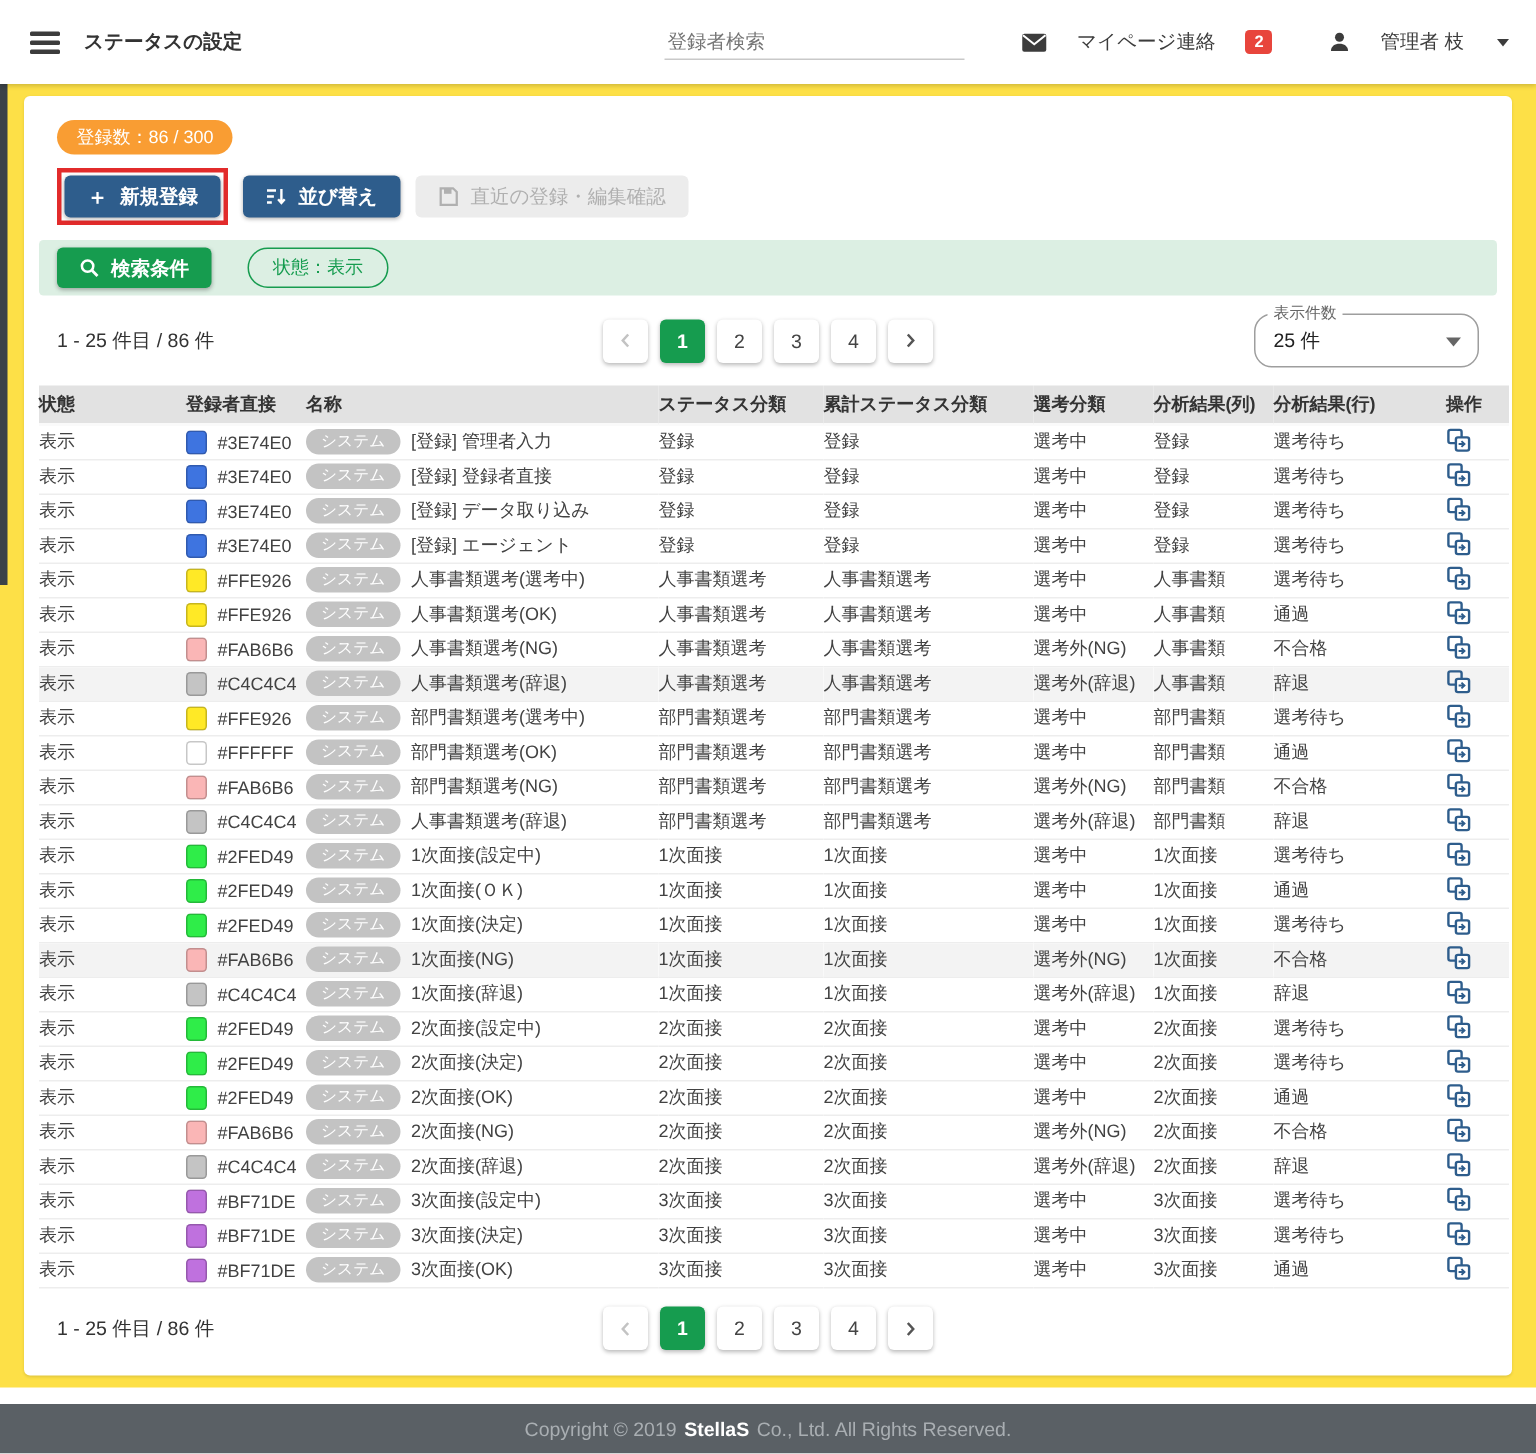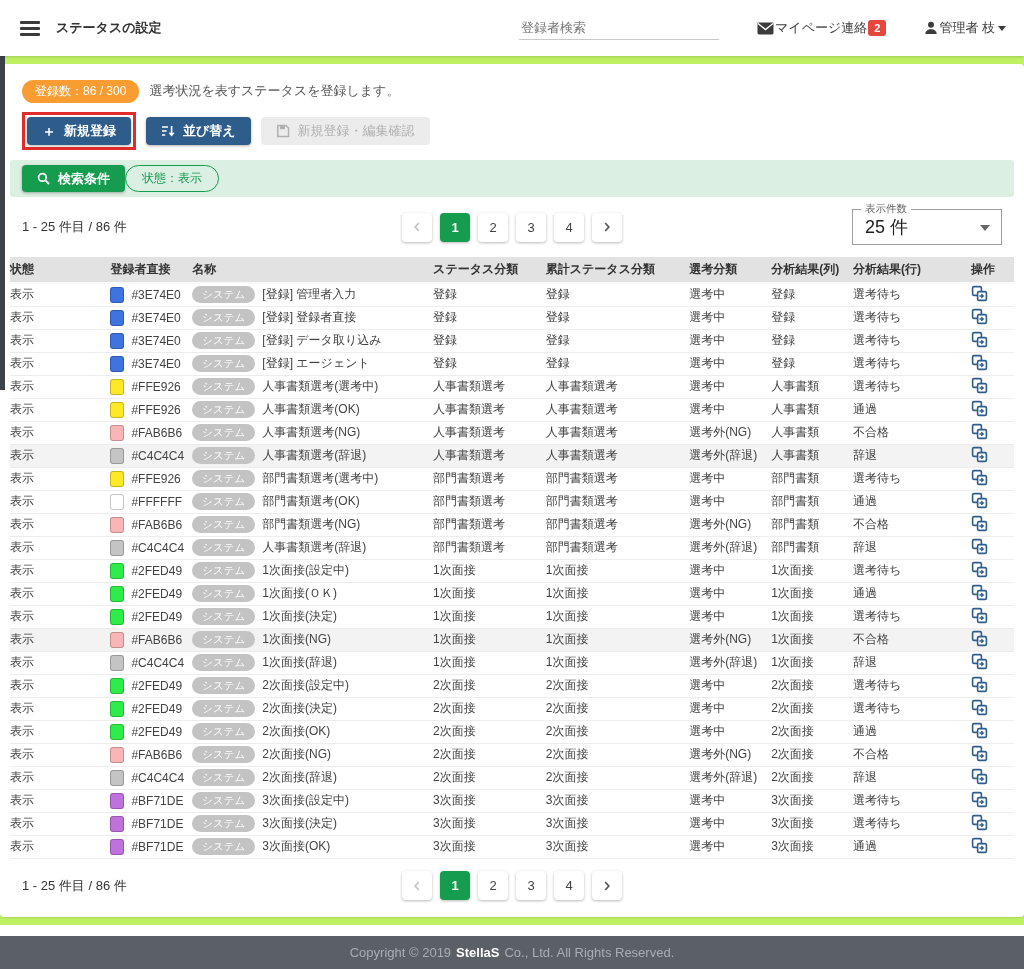--- a/index.html
+++ b/index.html
@@ -18,68 +18,68 @@
   }
   .nav-left { display:flex; align-items:center; gap:16px;font-weight:bold; }
   .hamburger { width:20px; height:15px; border:none; background:none; cursor:pointer;
     display:flex; flex-direction:column; justify-content:space-between; padding:0; }
   .hamburger span { display:block; height:3px; background:#3c3c3c; border-radius:1px; }
   .nav-title { font-size:13px; color:#333; }
   .nav-right { display:flex; align-items:center; gap:38px; }
   .nav-search { width:200px; border:none; border-bottom:1px solid #c9c9c9; font-size:13px;
     padding:4px 2px; outline:none; color:#333; background:transparent; }
   .nav-search::placeholder { color:#757575; }
-  .nav-link { display:flex; align-items:center; gap:1px; font-size:13px; color:#3c3c3c;
+  .nav-link { display:flex; align-items:center; gap:20px; font-size:13px; color:#3c3c3c;
     text-decoration:none; cursor:pointer; }
   .mail-badge { background:#E8453C; color:#fff; font-size:11px; font-weight:bold;
     border-radius:3px; padding:1px 6px; line-height:14px; }
   .caret-down { width:0; height:0; border-left:4px solid transparent; border-right:4px solid transparent;
     border-top:5px solid #3c3c3c; display:inline-block; margin-left:2px; }
   
   .drawer-sliver { position:absolute; left:0; top:56px; width:5px; height:334px;
     background:#3B4248; z-index:6; }
   
-  .main-bg { background:#bef264; padding:8px 0; flex:0 0 auto; }
+  .main-bg { background:#fde047; padding:8px 16px; flex:0 0 auto; }
   .card { background:#fff; border-radius:4px; box-shadow:0 1px 2px rgba(0,0,0,.12);
     padding:16px 10px 14px; }
   .inset { margin-left:12px; margin-right:12px; }
   .intro-row { display:flex; align-items:center; gap:10px; height:22px; }
   .count-badge { background:#F99D33; color:#fff; font-size:12px; padding:3px 13px;
     border-radius:12px; white-space:nowrap; }
   .intro-text { font-size:13px; color:#555; }
   .actions-row { display:flex; align-items:center; gap:10px; margin-top:10px; height:38px; }
   .btn { display:inline-flex; align-items:center; gap:8px; border:none; cursor:pointer;
     font-size:13px; font-weight:bold; border-radius:4px; padding:0 15px; height:28px;
     box-shadow:0 1px 3px rgba(0,0,0,.3); font-family:inherit; }
   .btn-navy { background:#2E5D8C; color:#fff; }
   .btn-green { background:#169C4F; color:#fff; height:27px; }
   .btn-disabled { background:#ececec; color:#b0b0b0; cursor:default; box-shadow:none; font-weight:normal; }
   .red-highlight { border:3px solid #E22B2B; padding:2px; display:inline-flex; }
   .plus-glyph { font-size:14px; font-weight:bold; line-height:1; }
   .search-strip { background:#DCEFE3; border-radius:3px; margin-top:10px; padding:5px 12px;
-    display:flex; align-items:center; height:37px; }
+    display:flex; align-items:center; gap:24px; height:37px; }
   .filter-chip { border:1px solid #169C4F; color:#169C4F; background:transparent;
     border-radius:14px; font-size:12px; padding:4px 16px; cursor:pointer; }
   
   .pager-row { position:relative; display:flex; align-items:center; margin:12px 12px; height:36px; }
   .pager-row.bottom { margin-top:12px; margin-bottom:2px; height:30px; }
   .range-text { font-size:13px; color:#333; }
   .pager { position:absolute; left:50%; transform:translateX(-50%); display:flex; align-items:center; }
   .page-btn { min-width:30px; height:29px; margin:0 4px; border:none; border-radius:4px;
     background:#fff; box-shadow:0 1px 3px rgba(0,0,0,.28); font-size:13px; color:#444;
     cursor:pointer; display:inline-flex; align-items:center; justify-content:center; font-family:inherit; }
   .page-btn.active { background:#169C4F; color:#fff; font-weight:bold; }
   .page-btn.nav { color:#555; }
   .page-btn.nav.disabled { color:#c3c3c3; }
   .per-page { margin-left:auto; position:relative; width:150px; height:36px;
-    border:1px solid #9e9e9e; border-radius:0; background:#fff; cursor:pointer;
+    border:1px solid #9e9e9e; border-radius:12px; background:#fff; cursor:pointer;
     display:flex; align-items:center; padding:0 30px 0 12px; }
   .per-page-label { position:absolute; top:-8px; left:8px; background:#fff; padding:0 4px;
     font-size:10.5px; color:#666; }
-  .per-page-value { font-size:18px; color:#222; }
+  .per-page-value { font-size:13px; color:#222; }
   .select-caret { position:absolute; right:11px; top:15px; width:0; height:0;
     border-left:5px solid transparent; border-right:5px solid transparent; border-top:6px solid #666; }
   
   .status-table { width:100%; border-collapse:collapse; table-layout:fixed; }
   .status-table thead th { background:#E2E2E2; font-size:12px; font-weight:bold; color:#333;
     text-align:left; height:26px; padding:0 4px 0 0; border-bottom:2px solid #fafafa; }
   .status-table td { font-size:12px; color:#424242; height:23px; padding:0 4px 0 0;
     border-bottom:1px solid #ededed; overflow:hidden; white-space:nowrap; }
   .status-table tr.hl td { background:#f3f3f3; }
   .cell-flex { display:flex; align-items:center; gap:7px; }
@@ -126,21 +126,20 @@
   </div>
 </header>
 
 <div class="drawer-sliver"></div>
 
 <div class="main-bg">
   <div class="card">
 
     <div class="intro-row inset">
       <span class="count-badge">登録数：86 / 300</span>
-      <span class="intro-text">選考状況を表すステータスを登録します。</span>
     </div>
 
     <div class="actions-row inset">
       <div class="red-highlight">
         <button class="btn btn-navy">
           <span class="plus-glyph">＋</span>
           <span>新規登録</span>
         </button>
       </div>
       <button class="btn btn-navy">
@@ -148,21 +147,21 @@
             <path d="M1 2h6 M1 6h4.6 M1 10h3.2" stroke="#fff" stroke-width="1.6" fill="none"></path>
             <path d="M10.6 1v9 M8.4 7.8 l2.2 2.5 2.2-2.5" stroke="#fff" stroke-width="1.6" fill="none"></path>
           </svg>
         <span>並び替え</span>
       </button>
       <button class="btn btn-disabled">
         <svg width="14" height="14" viewBox="0 0 14 14">
             <path d="M1.8 1.5h8.2l2.5 2.5v8.5H1.8z" fill="none" stroke="#b0b0b0" stroke-width="1.5"></path>
             <rect x="4" y="1.8" width="5" height="3.4" fill="#b0b0b0"></rect>
           </svg>
-        <span>新規登録・編集確認</span>
+        <span>直近の登録・編集確認</span>
       </button>
     </div>
 
     <div class="search-strip">
       <button class="btn btn-green">
         <svg width="13" height="13" viewBox="0 0 13 13">
             <circle cx="5.4" cy="5.4" r="3.8" fill="none" stroke="#fff" stroke-width="1.7"></circle>
             <line x1="8.4" y1="8.4" x2="12" y2="12" stroke="#fff" stroke-width="1.9"></line>
           </svg>
         <span>検索条件</span>

